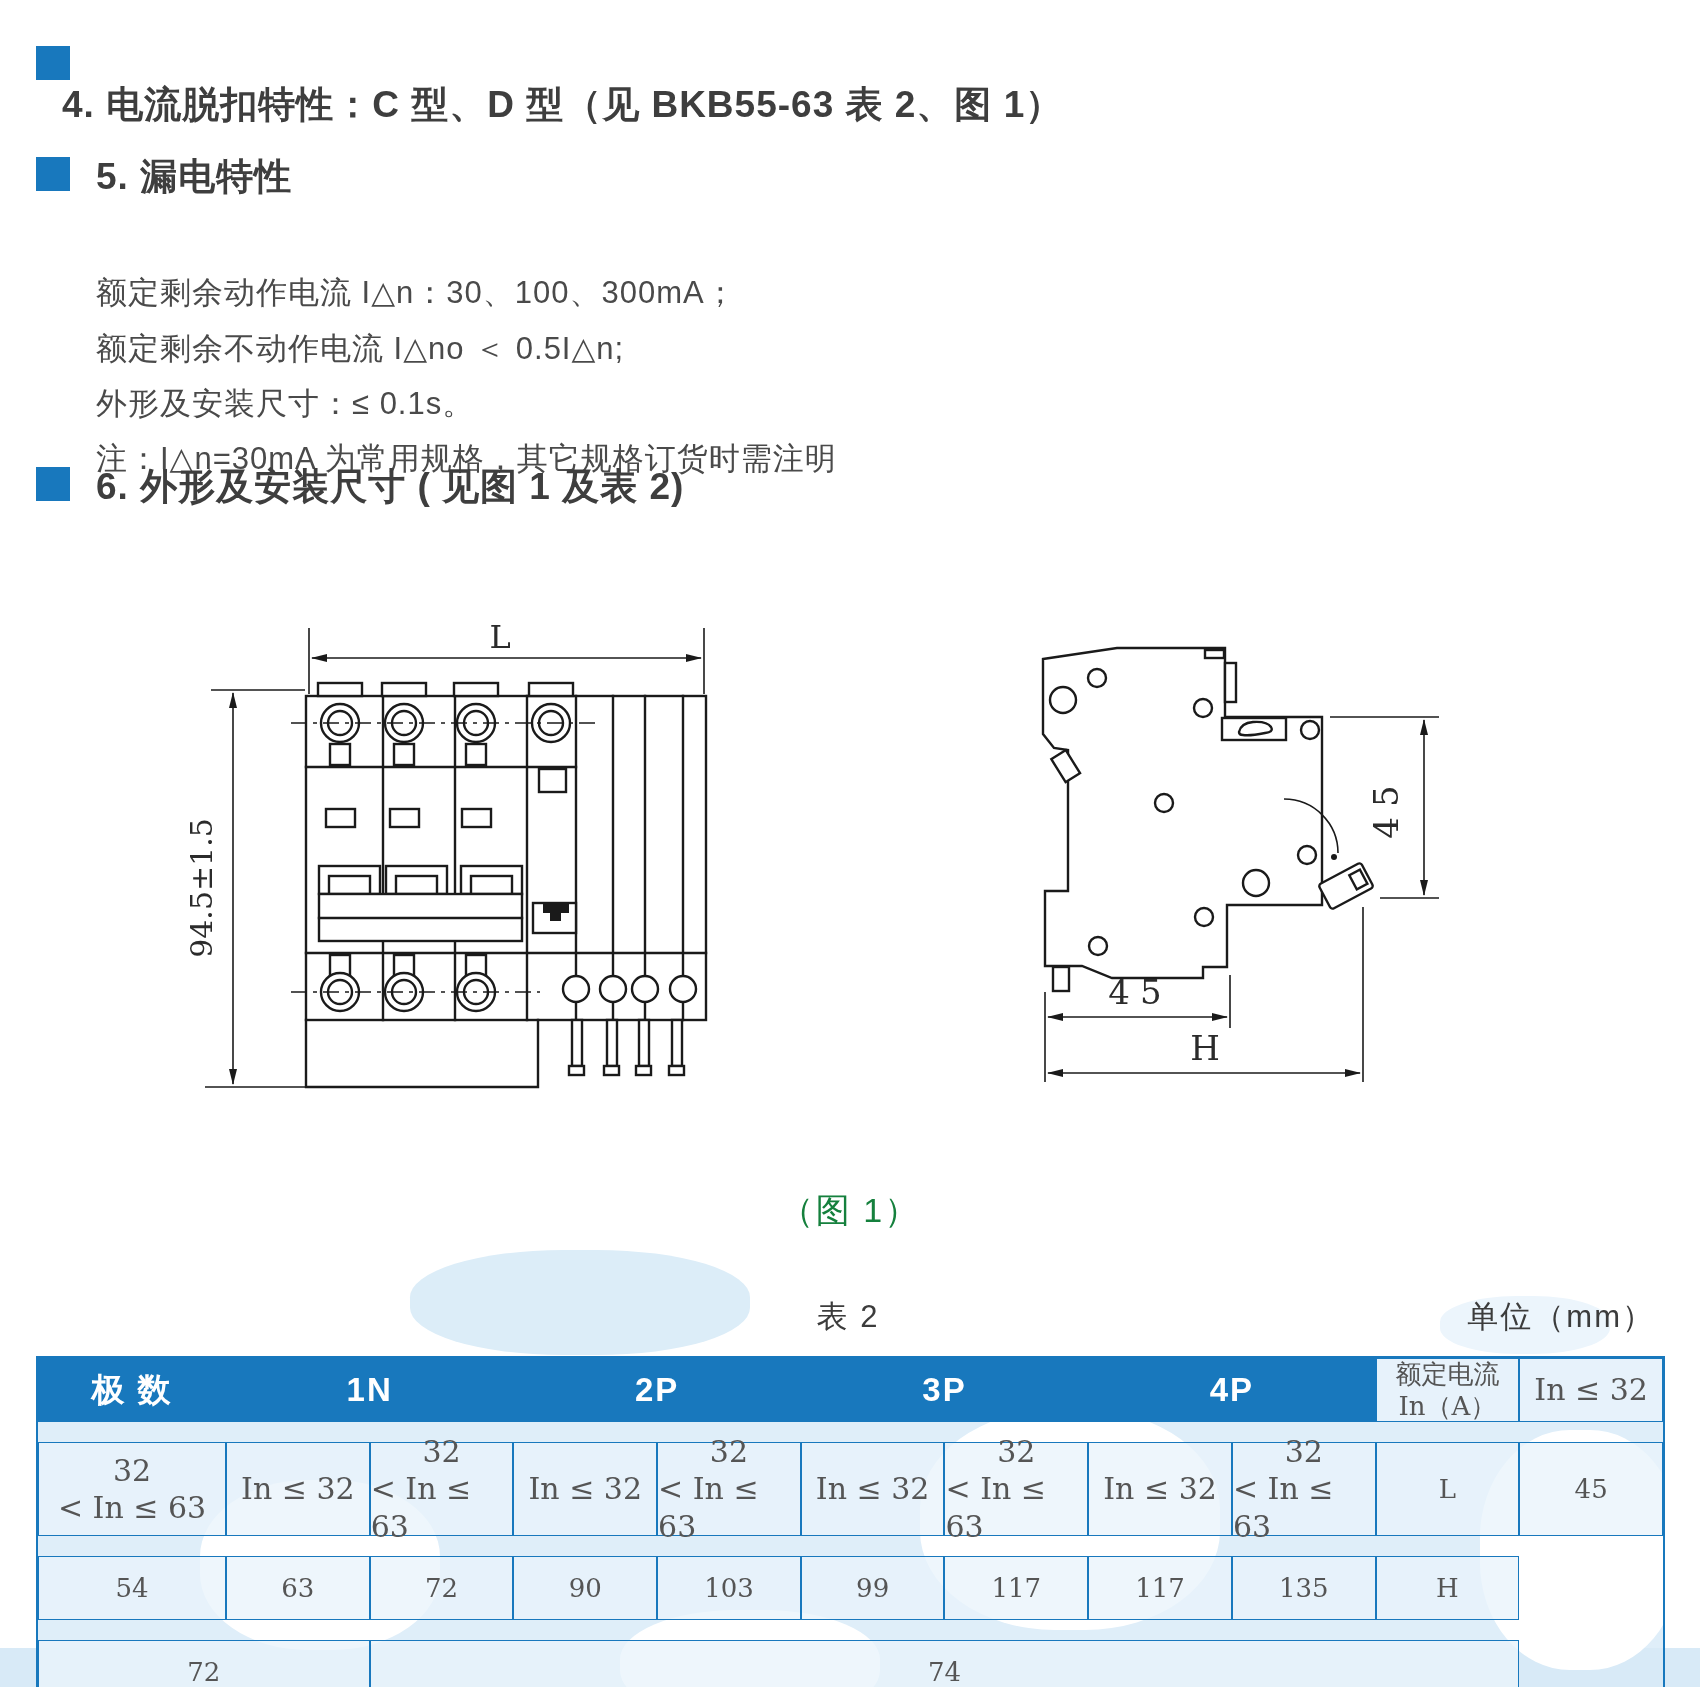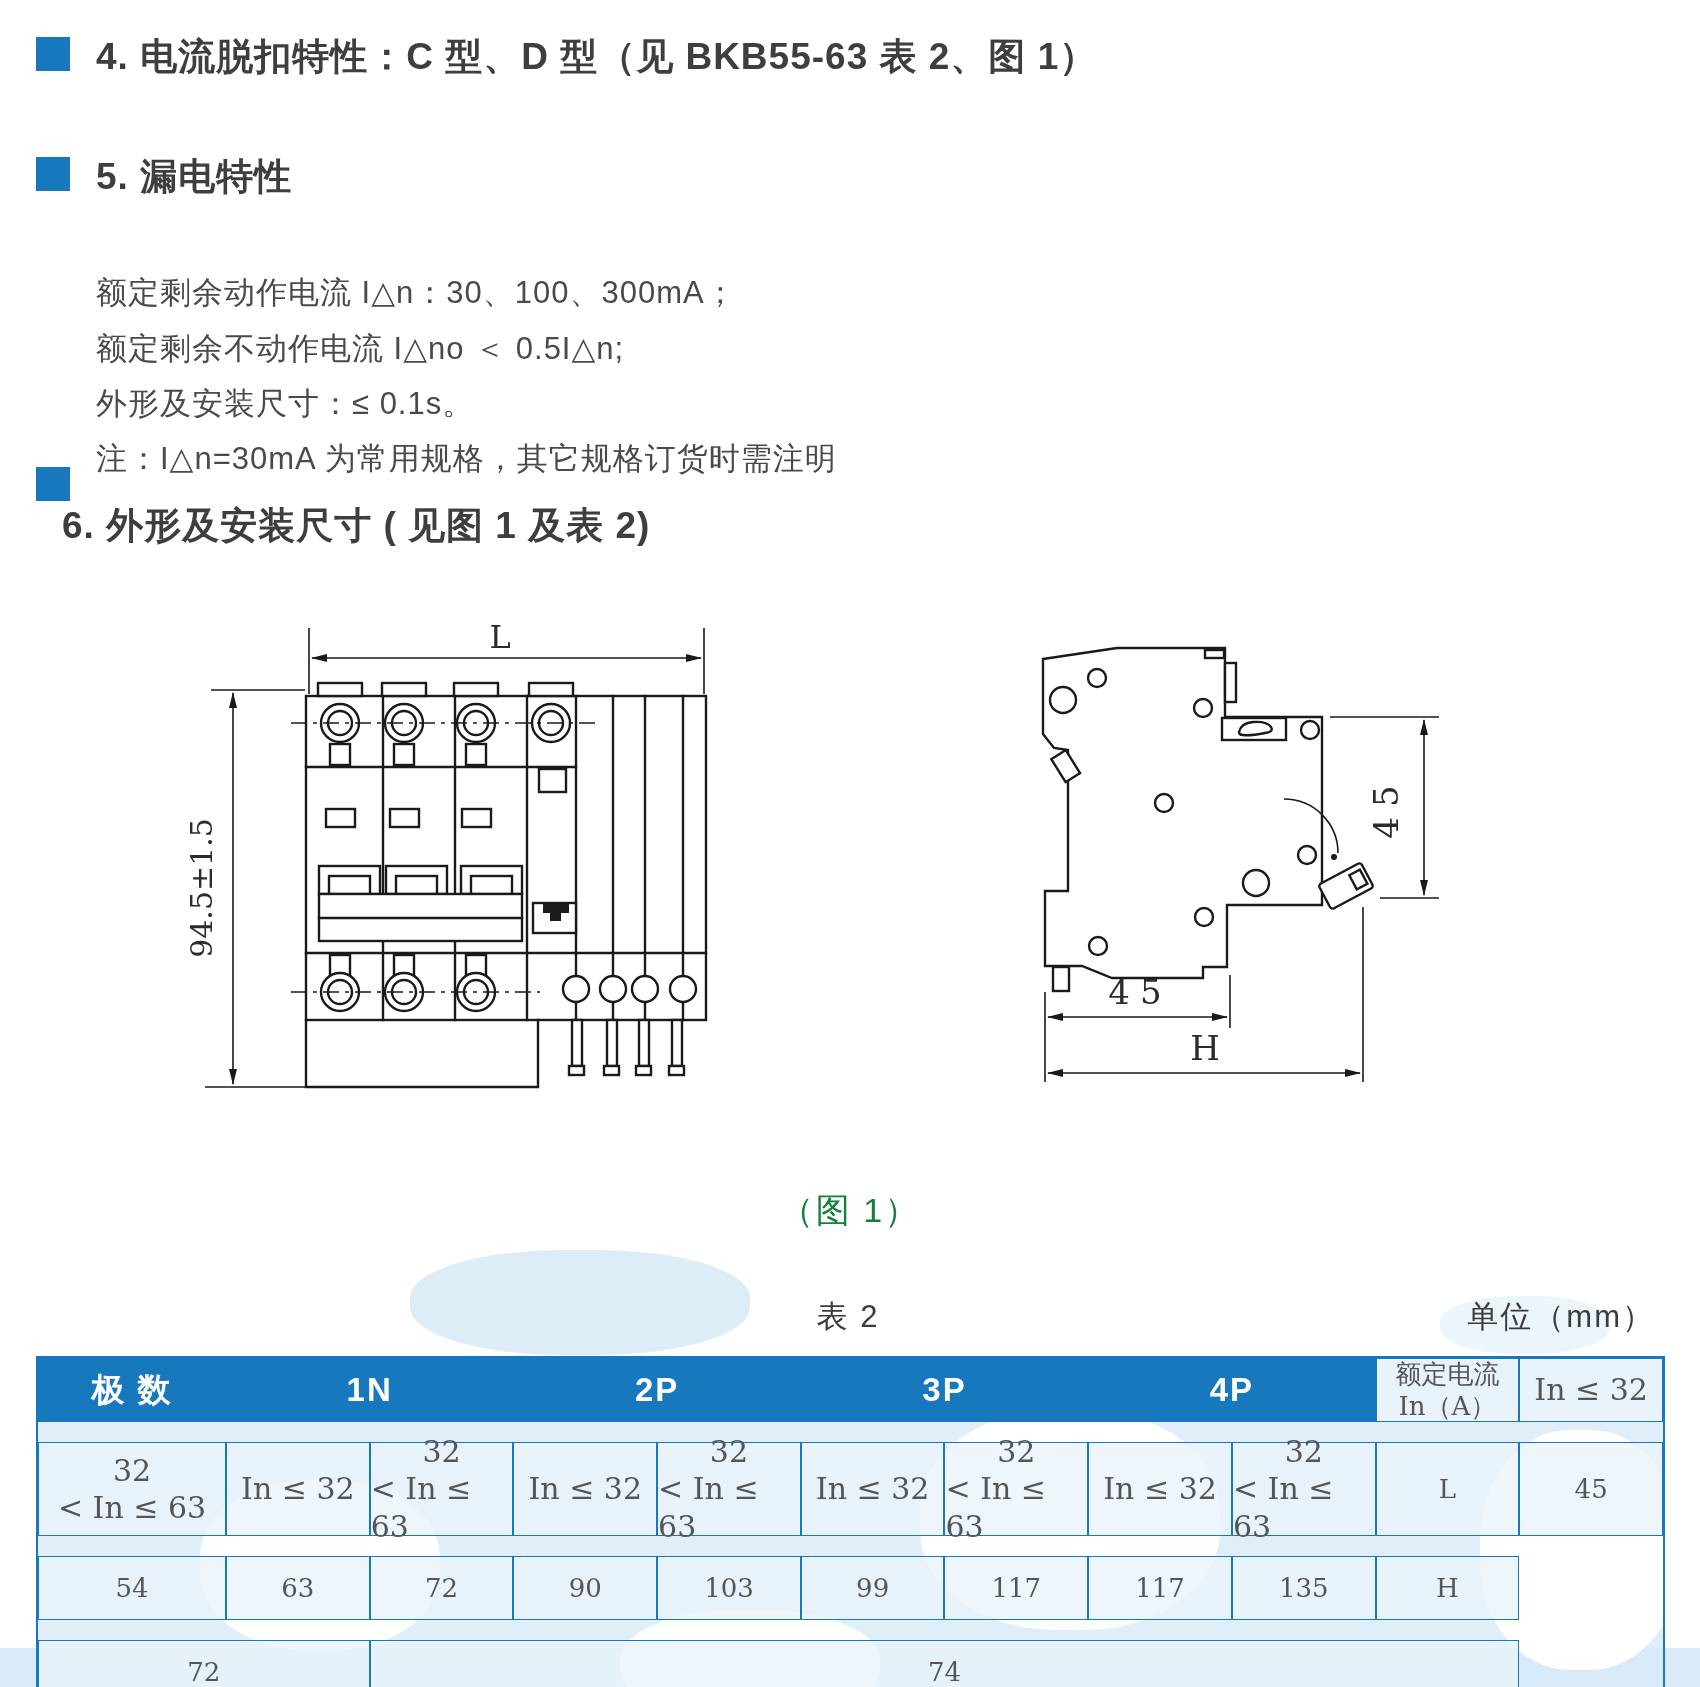--- a/index.html
+++ b/index.html
@@ -49,35 +49,35 @@
 
   <div class="wm wm-base"></div>
   <div class="wm wm-strip"></div>
   <div class="wm wm-blob" style="position:absolute;left:410px;top:1250px;width:340px;height:105px;background:#dcedf8;"></div>
   <div class="wm wm-blob" style="position:absolute;left:1440px;top:1296px;width:170px;height:58px;background:#ecf5fc;"></div>
   <div class="wm wm-blob" style="position:absolute;left:200px;top:1480px;width:240px;height:170px;background:#ffffff;z-index:1;"></div>
   <div class="wm wm-blob" style="position:absolute;left:920px;top:1410px;width:300px;height:220px;background:#ffffff;z-index:1;"></div>
   <div class="wm wm-blob" style="position:absolute;left:1480px;top:1430px;width:200px;height:240px;background:#ffffff;z-index:1;"></div>
   <div class="wm wm-blob" style="position:absolute;left:620px;top:1610px;width:260px;height:110px;background:#ffffff;z-index:1;"></div>
 
-  <div class="h-row" style="top:32px;">
+  <div class="h-row" style="top:41px;flex-direction:column;">
     <div class="bullet"></div>
     <div class="h-text">4. 电流脱扣特性：C 型、D 型（见 BKB55-63 表 2、图 1）</div>
   </div>
 
   <div class="h-row" style="top:152px;">
     <div class="bullet"></div>
     <div class="h-text">5. 漏电特性</div>
   </div>
   <div class="body-line" style="top:228px;">额定剩余动作电流 I△n：30、100、300mA；</div>
   <div class="body-line" style="top:284px;">额定剩余不动作电流 I△no ＜ 0.5I△n;</div>
   <div class="body-line" style="top:339px;">外形及安装尺寸：≤ 0.1s。</div>
   <div class="body-line" style="top:394px;">注：I△n=30mA 为常用规格，其它规格订货时需注明</div>
 
-  <div class="h-row" style="top:462px;flex-direction:column;">
+  <div class="h-row" style="top:462px;">
     <div class="bullet"></div>
     <div class="h-text">6. 外形及安装尺寸 ( 见图 1 及表 2)</div>
   </div>
 
   <svg id="fig-svg" width="1700" height="555" viewBox="0 545 1700 555">
     <defs>
       <marker id="arr" markerWidth="16" markerHeight="8" refX="15" refY="4" orient="auto-start-reverse" markerUnits="userSpaceOnUse">
         <path d="M0,0 L16,4 L0,8 Z" fill="#1a1a1a"></path>
       </marker>
     </defs>

